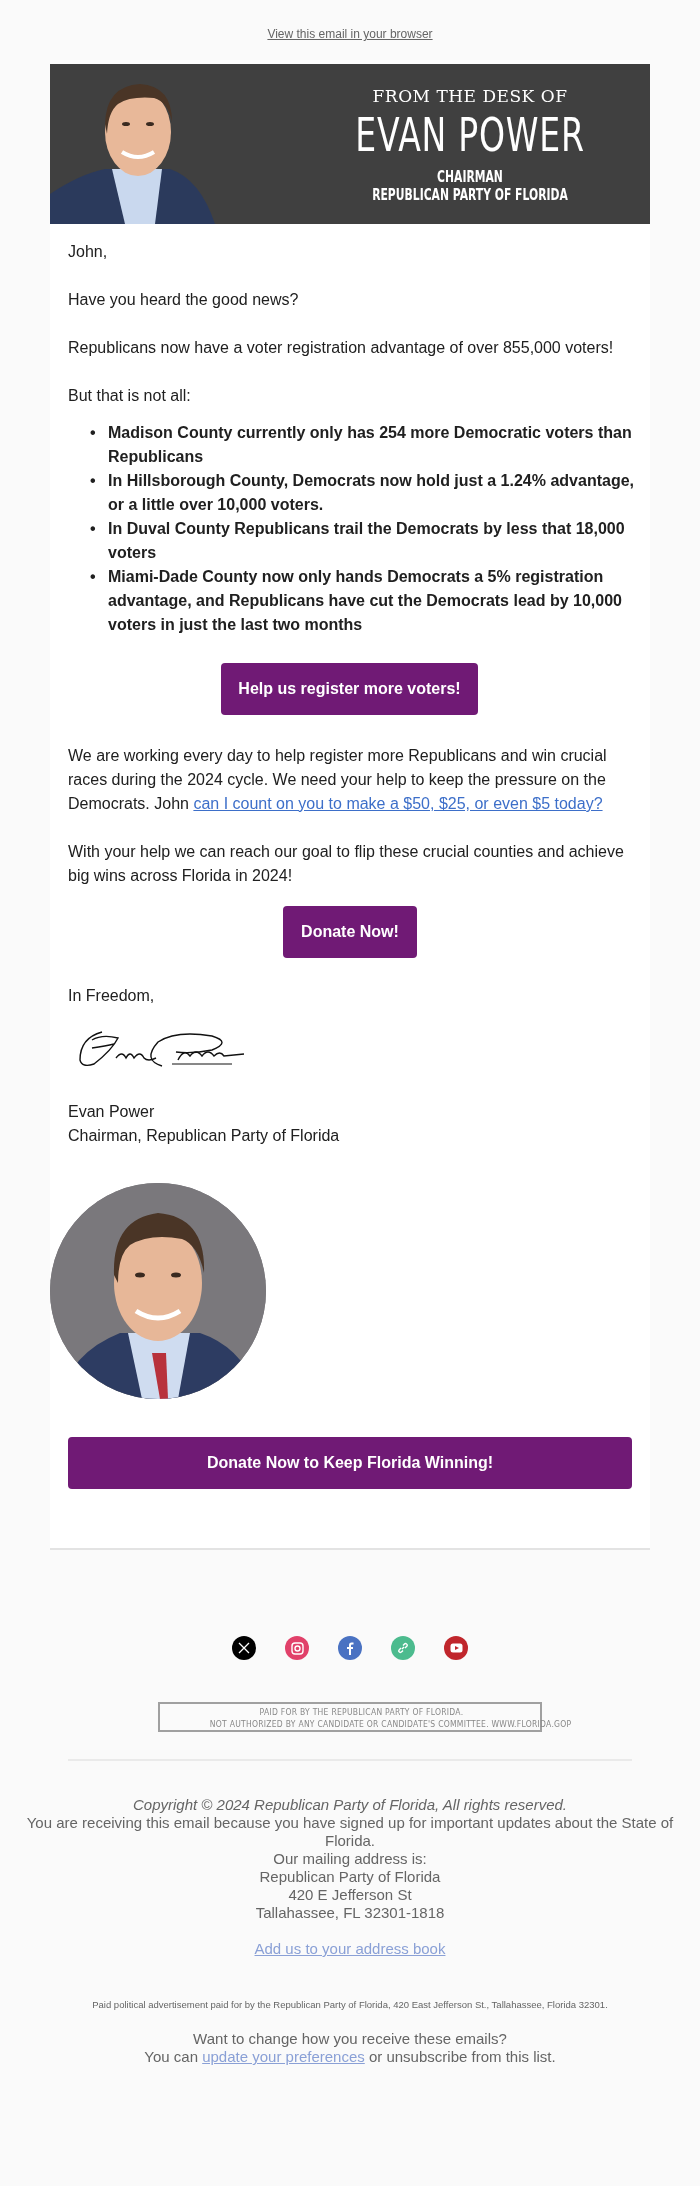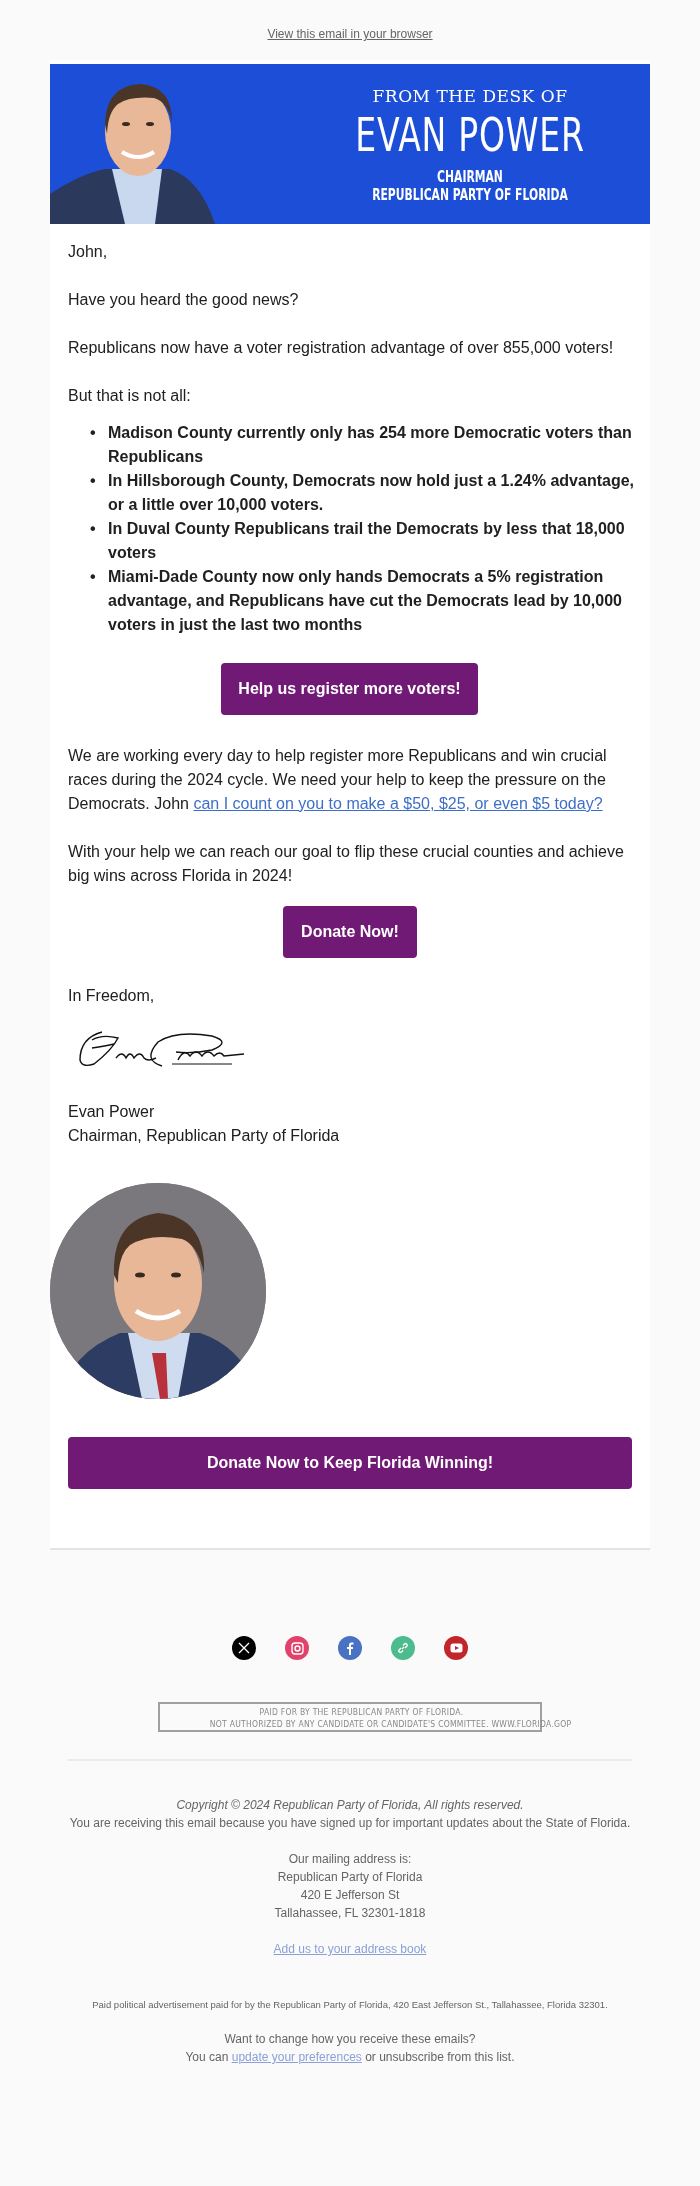--- a/index.html
+++ b/index.html
@@ -4,21 +4,21 @@
 <style>
   * { box-sizing: border-box; margin: 0; padding: 0; }
   html, body { width: 700px; background: #fafafa; }
   body { font-family: "Liberation Sans", sans-serif; color: #222; height: 2186px; position: relative; }
 
   .view-browser { position: absolute; top: 24px; left: 0; width: 700px; text-align: center; }
   .view-browser a { color: #656565; font-size: 12px; text-decoration: underline; }
 
   .container { position: absolute; left: 50px; top: 60px; width: 600px; height: 1490px; background: #fff; border-bottom: 2px solid #e3e3e3; }
 
-  .banner { position: absolute; left: 0; top: 4px; width: 600px; height: 160px; background: #1d4ed8; overflow: hidden; }
+  .banner { position: absolute; left: 0; top: 4px; width: 600px; height: 160px; background: #404040; overflow: hidden; }
   .banner-photo { position: absolute; left: 0; top: 0; width: 170px; height: 160px; }
   .banner-text { position: absolute; left: 240px; top: 22px; width: 360px; text-align: center; color: #fff; }
   .banner-pre { font-family: "DejaVu Serif", serif; font-size: 17px; letter-spacing: 0.5px; }
   .banner-name { font-family: "DejaVu Sans", sans-serif; font-size: 46px; font-weight: normal; letter-spacing: 1px; transform: scaleX(0.72); transform-origin: center; line-height: 54px; margin-top: 2px; }
   .banner-role { font-family: "DejaVu Sans", sans-serif; font-size: 15px; font-weight: bold; transform: scaleX(0.72); line-height: 18px; margin-top: 6px; }
   .banner-org { font-family: "DejaVu Sans", sans-serif; font-size: 15px; font-weight: bold; transform: scaleX(0.72); line-height: 18px; }
 
   .body-text { position: absolute; left: 18px; width: 568px; font-size: 16px; line-height: 24px; color: #202020; }
   .body-text a { color: #3d6fc9; text-decoration: underline; }
 
@@ -33,21 +33,21 @@
   .round-photo { position: absolute; left: 0; top: 1123px; width: 216px; height: 216px; border-radius: 50%; overflow: hidden; background: #77767a; }
 
   .social { position: absolute; top: 1636px; left: 0; width: 700px; display: flex; justify-content: center; gap: 29px; }
   .social-icon { width: 24px; height: 24px; border-radius: 50%; display: flex; align-items: center; justify-content: center; color: #fff; cursor: pointer; }
 
   .disclaimer { position: absolute; left: 158px; top: 1702px; width: 384px; height: 30px; border: 2px solid #a0a0a0; text-align: center; color: #888; font-size: 9px; line-height: 12px; padding-top: 2px; font-family: "DejaVu Sans", sans-serif; transform-origin: left top; padding-left: 23px; }
   .disclaimer span { display: block; transform: scaleX(0.85); letter-spacing: 0.3px; white-space: nowrap; }
 
   .divider { position: absolute; left: 68px; top: 1759px; width: 564px; height: 2px; background: #eaeaea; }
 
-  .footer { position: absolute; left: 0; width: 700px; text-align: center; color: #656565; font-size: 12px; line-height: 18px; }
+  .footer { position: absolute; left: 0; width: 700px; text-align: center; color: #656565; font-size: 15px; line-height: 18px; }
   .footer a { color: #8aa0d6; text-decoration: underline; }
 </style>
 </head>
 <body>
 
 <div class="view-browser">
   <a>View this email in your browser</a>
 </div>
 
 <div class="container">

